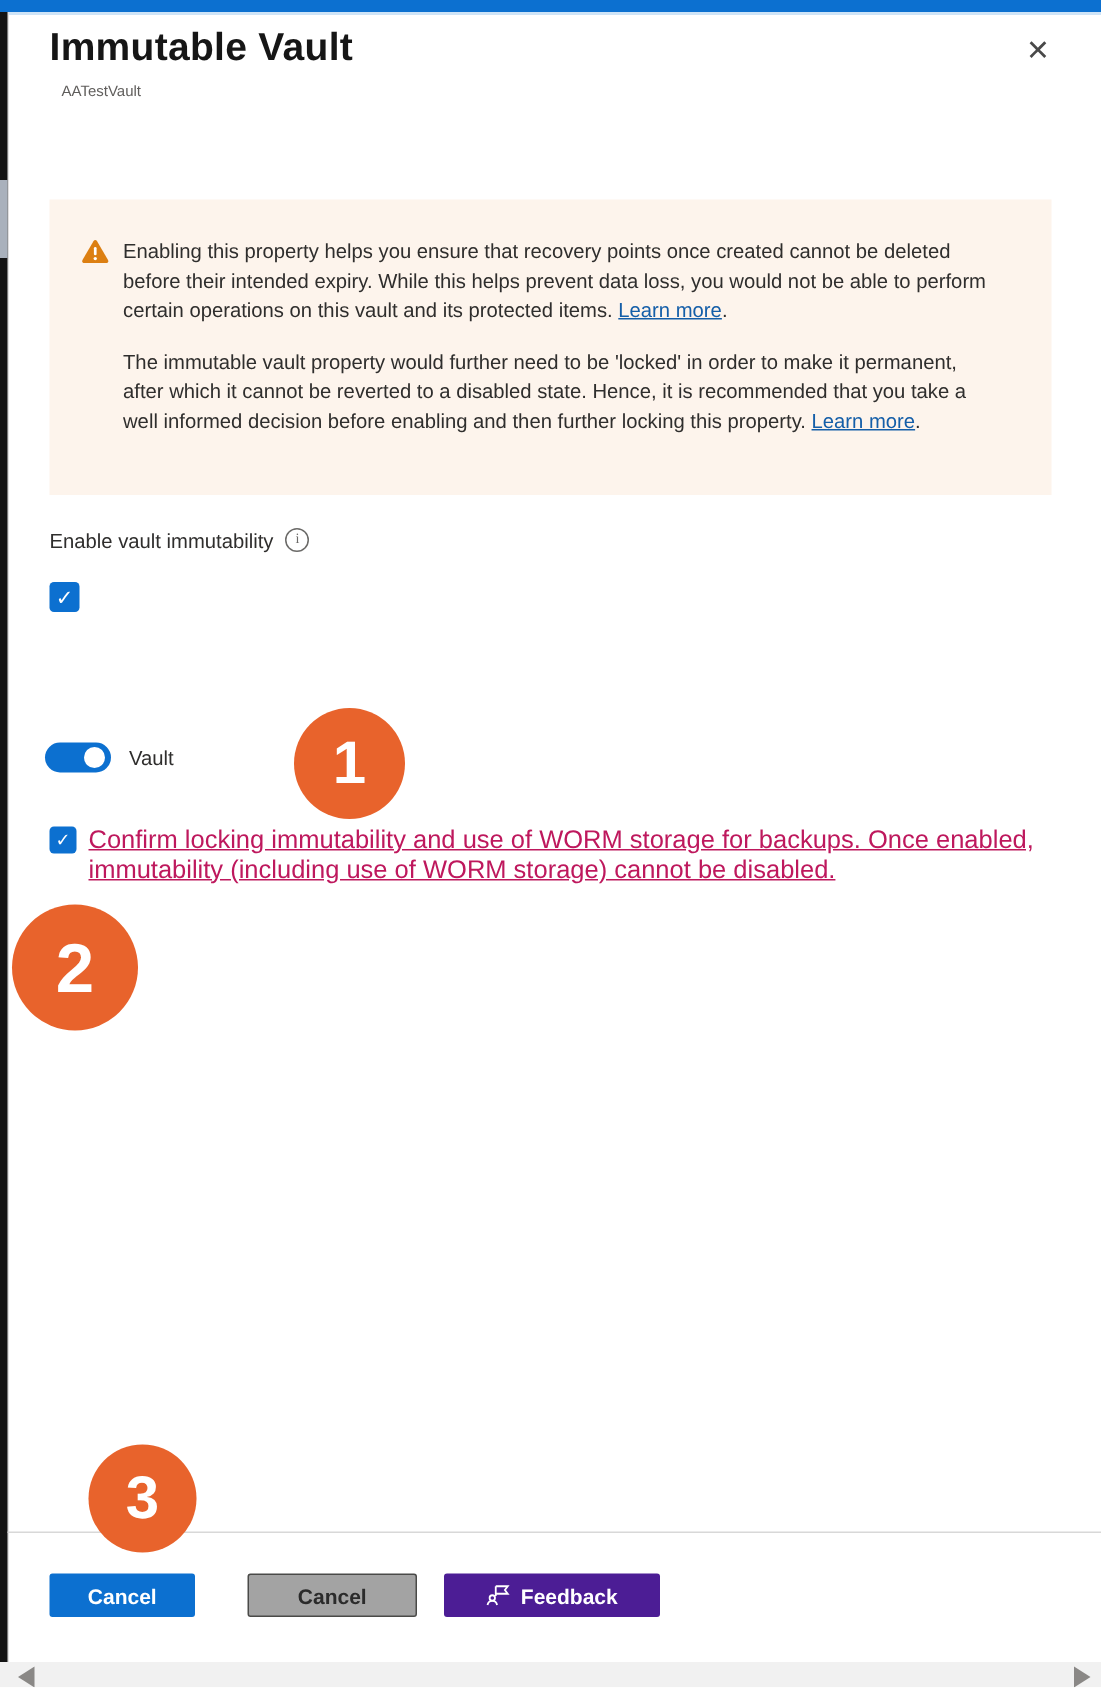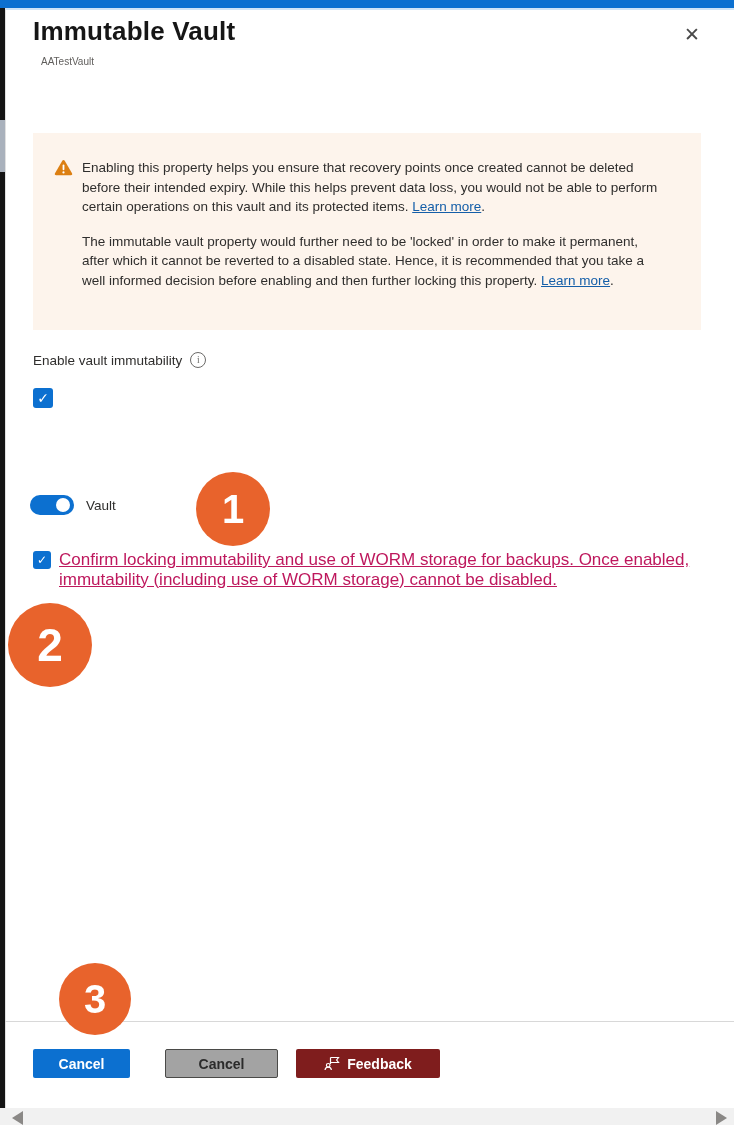--- a/index.html
+++ b/index.html
@@ -55,21 +55,21 @@
   .badge-1{left:196px;top:472px;width:74px;height:74px;font-size:40px;}
   .badge-2{left:8px;top:603px;width:84px;height:84px;font-size:46px;}
   .badge-3{left:59px;top:963px;width:72px;height:72px;font-size:40px;}
 
   
   .divider{left:5px;top:1021px;width:729px;height:1px;background:#d8d8d8;}
   .btn{display:flex;align-items:center;justify-content:center;gap:7px;height:29px;box-sizing:border-box;
     font-size:14px;font-weight:700;border-radius:2px;cursor:pointer;}
   .btn-apply{left:33px;top:1049px;width:97px;background:#0c70d0;color:#ffffff;}
   .btn-cancel{left:165px;top:1049px;width:113px;background:#a3a3a3;color:#2b2b2b;border:1.5px solid #4a4a48;}
-  .btn-feedback{left:296px;top:1049px;width:144px;background:#7f1d1d;color:#ffffff;}
+  .btn-feedback{left:296px;top:1049px;width:144px;background:#4c1d95;color:#ffffff;}
 
   
   .bottombar{left:0;top:1108px;width:734px;height:17px;background:#f1f1f1;}
   .scroll-arrow{position:absolute;width:0;height:0;cursor:pointer;}
   .scroll-left{left:12px;top:1111px;border-top:7px solid transparent;border-bottom:7px solid transparent;
     border-right:11px solid #8a8886;}
   .scroll-right{left:716px;top:1111px;border-top:7px solid transparent;border-bottom:7px solid transparent;
     border-left:11px solid #8a8886;}
 </style>
 </head>

